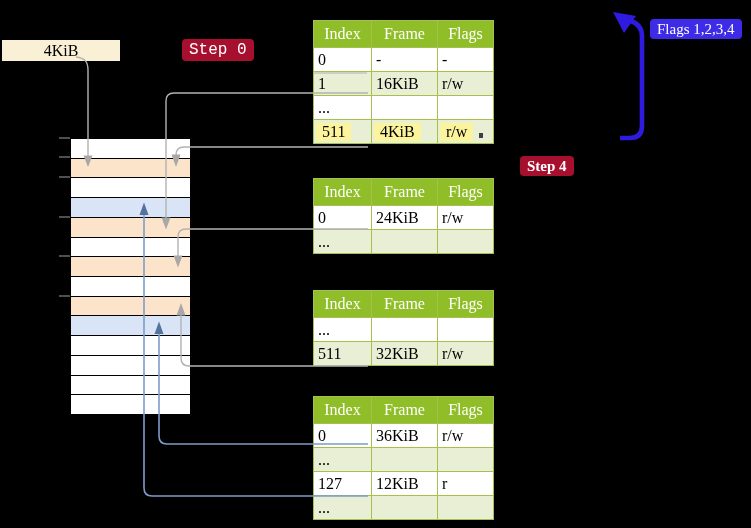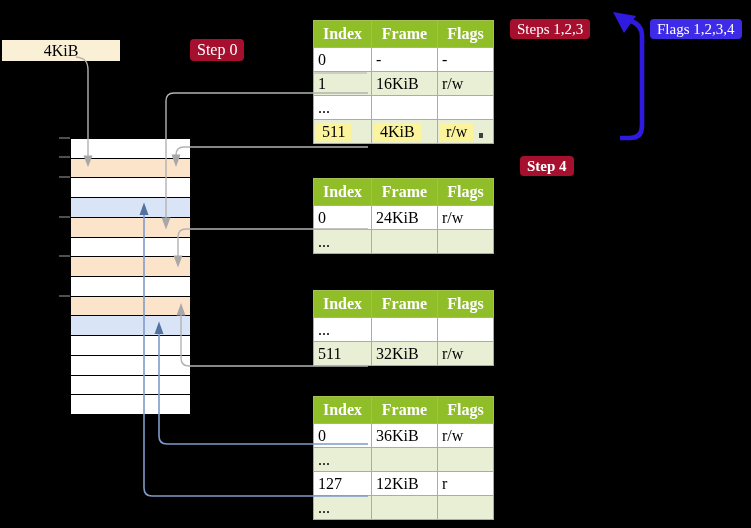--- a/index.html
+++ b/index.html
@@ -41,33 +41,33 @@
   .float-label{position:absolute;font-size:16px;color:#000;}
   #label-4kib{
     left:2px;top:40px;width:118px;height:21px;line-height:21px;
     background:var(--label-cream-bg);text-align:center;
   }
   .step-label{
     position:absolute;color:#fff;font-size:15px;line-height:18px;height:18px;
     padding:1px 7px 1px 7px;border-radius:4px;background:var(--step-red-bg);
     white-space:nowrap;
   }
-  #step0{left:190px;top:39px;font-size:16px;line-height:20px;height:20px;}
+  #step0{left:182px;top:39px;font-size:16px;line-height:20px;height:20px;font-family:Liberation Mono, monospace;}
   #steps123{left:510px;top:19px;}
   #steps1234{left:650px;top:19px;background:var(--steps-blue-bg);}
   #step4{left:520px;top:156px;font-weight:bold;}
   
   .pt-container{position:absolute;left:313px;}
   #table-l4{top:20px;}
   #table-l3{top:178px;}
   #table-l2{top:290px;}
   #table-l1{top:396px;}
   table.pt{border-collapse:collapse;background:#fff;}
   table.pt th{
-    background:var(--table-header-bg);color:#fff;font-weight:bold;
+    background:var(--table-header-bg);color:#fff;font-weight:normal;
     font-size:16px;height:26px;text-align:center;padding:0 4px;
     border:1.5px solid var(--table-border);
   }
   table.pt td{
     font-size:16px;height:23px;padding:0 0 0 4px;color:#000;
     border:1.5px solid var(--table-border);box-sizing:content-box;
     white-space:nowrap;overflow:hidden;
   }
   table.pt td.green{background:var(--row-alt-bg);}
   table.pt td.white{background:var(--row-white-bg);}
@@ -108,21 +108,20 @@
 
   <div class="tick" style="top:137px"></div>
   <div class="tick" style="top:156px"></div>
   <div class="tick" style="top:176px"></div>
   <div class="tick" style="top:216px"></div>
   <div class="tick" style="top:255px"></div>
   <div class="tick" style="top:295px"></div>
 
   <div id="label-4kib" class="float-label">4KiB</div>
   <div id="step0" class="step-label">Step 0</div>
-  <div id="steps123" class="step-label">Steps 1,2,3</div>
   <div id="steps1234" class="step-label">Flags 1,2,3,4</div>
   <div id="step4" class="step-label">Step 4</div>
 
   <div id="table-l4" class="pt-container">
       <table class="pt">
         <thead>
           <tr>
             <th class="col-index">Index</th>
             <th class="col-frame">Frame</th>
             <th class="col-flags">Flags</th>

